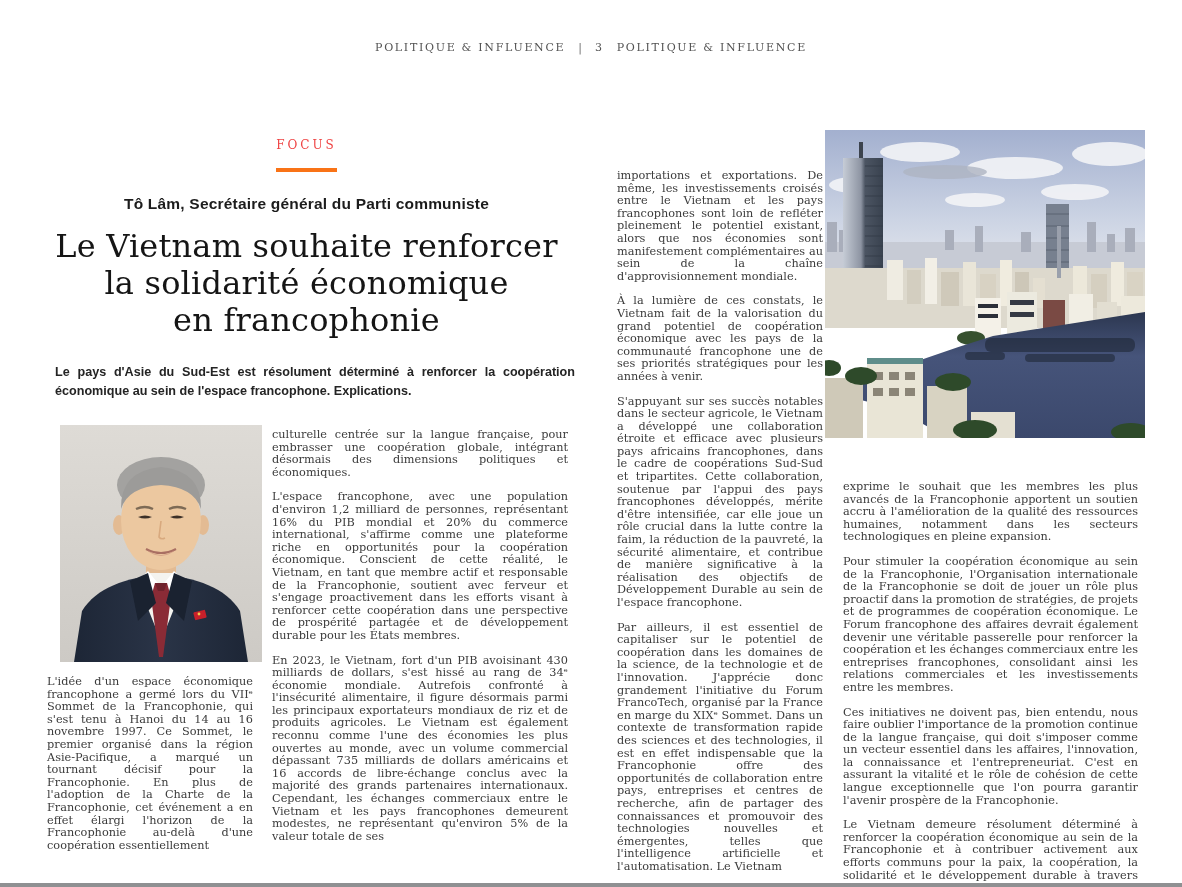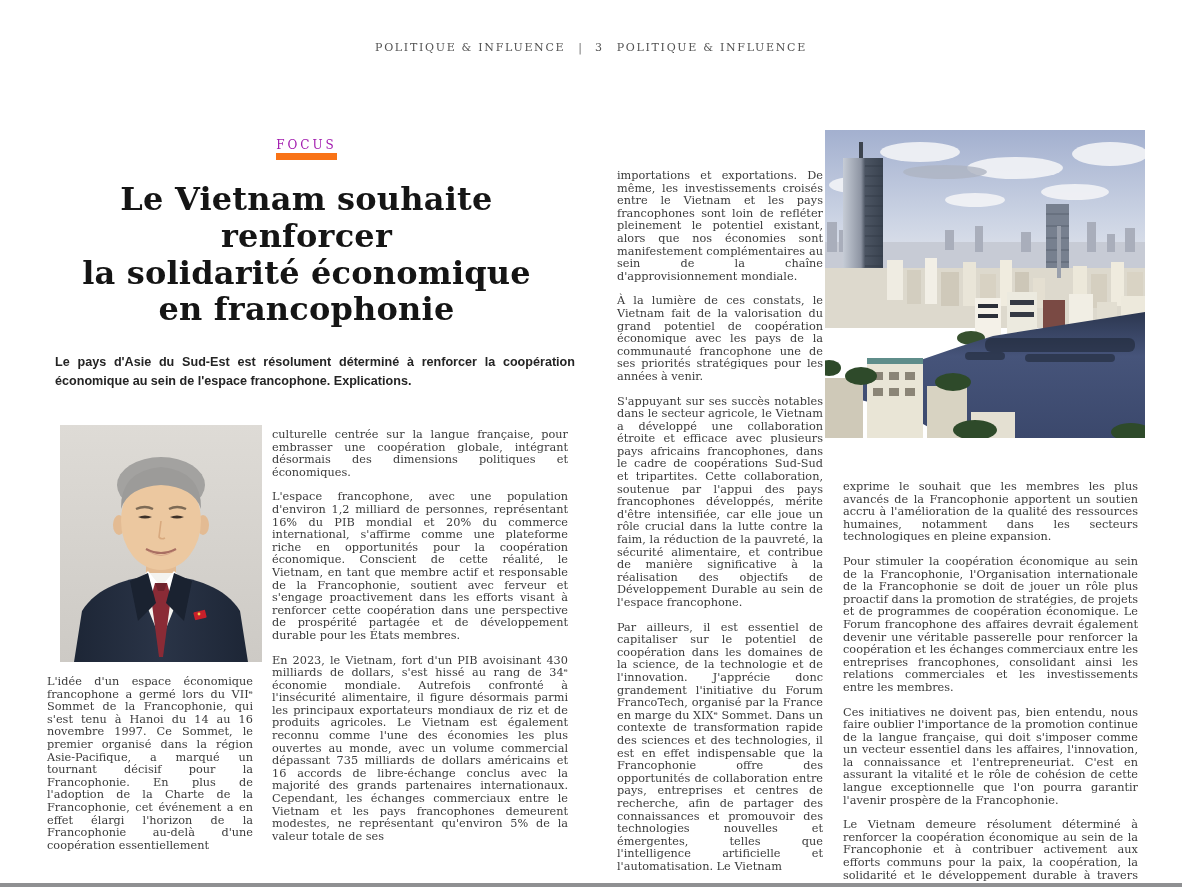--- a/index.html
+++ b/index.html
@@ -11,29 +11,29 @@
   .masthead{
     position:absolute; top:41px; left:0; width:100%;
     display:flex; justify-content:center; align-items:baseline; gap:13px;
     font-size:11px; letter-spacing:1.7px; color:#525252;
     font-family:"DejaVu Serif", serif;
   }
   .masthead .sep{color:#6b6b6b; letter-spacing:0;}
   
   .headline-block{position:absolute; left:38px; top:134px; width:537px; text-align:center;}
   .focus{
-    display:inline-block; font-size:12px; letter-spacing:3px; color:#a21caf;
-    border-bottom:7px solid #f97316; padding-bottom:1px;
+    display:inline-block; font-size:12px; letter-spacing:3px; color:#ef4444;
+    border-bottom:4px solid #f97316; padding-bottom:16px;
   }
   .byline{
     margin-top:21px; font-family:"Liberation Sans", sans-serif; font-weight:bold;
     font-size:15.5px; line-height:1.42; color:#1c1c1c; letter-spacing:.2px;
   }
   .headline{
-    margin:13px 0 0 0; font-family:"DejaVu Serif", serif; font-weight:700;
+    margin:13px 0 0 0; font-family:"DejaVu Serif", serif; font-weight:400;
     font-size:32px; line-height:1.15; color:#151515; letter-spacing:.2px;text-align:center;
   }
   .lead{
     margin:25px 0 0 17px; width:520px; text-align:justify;
     font-family:"Liberation Sans", sans-serif; font-weight:bold;
     font-size:12.6px; line-height:1.5; color:#242424;
   }
   
   .col{position:absolute; text-align:justify; font-size:11.3px; line-height:12.6px; color:#3b3b3b;}
   .col p{margin:0 0 12px 0;}
@@ -56,20 +56,21 @@
   <header class="masthead">
     <span>POLITIQUE &amp; INFLUENCE</span>
     <span class="sep">|</span>
     <span>3</span>
     <span>POLITIQUE &amp; INFLUENCE</span>
   </header>
 
   <section class="headline-block">
     <span class="focus">FOCUS</span>
     <div class="byline">
+      <div>Tô Lâm, Secrétaire général du Parti communiste</div>
     </div>
     <h1 class="headline">
       <div>Le Vietnam souhaite renforcer</div>
       <div>la solidarité économique</div>
       <div>en francophonie</div>
     </h1>
     <p class="lead">Le pays d'Asie du Sud-Est est résolument déterminé à renforcer la coopération économique au sein de l'espace francophone. Explications.</p>
   </section>
 
   <figure class="portrait">

